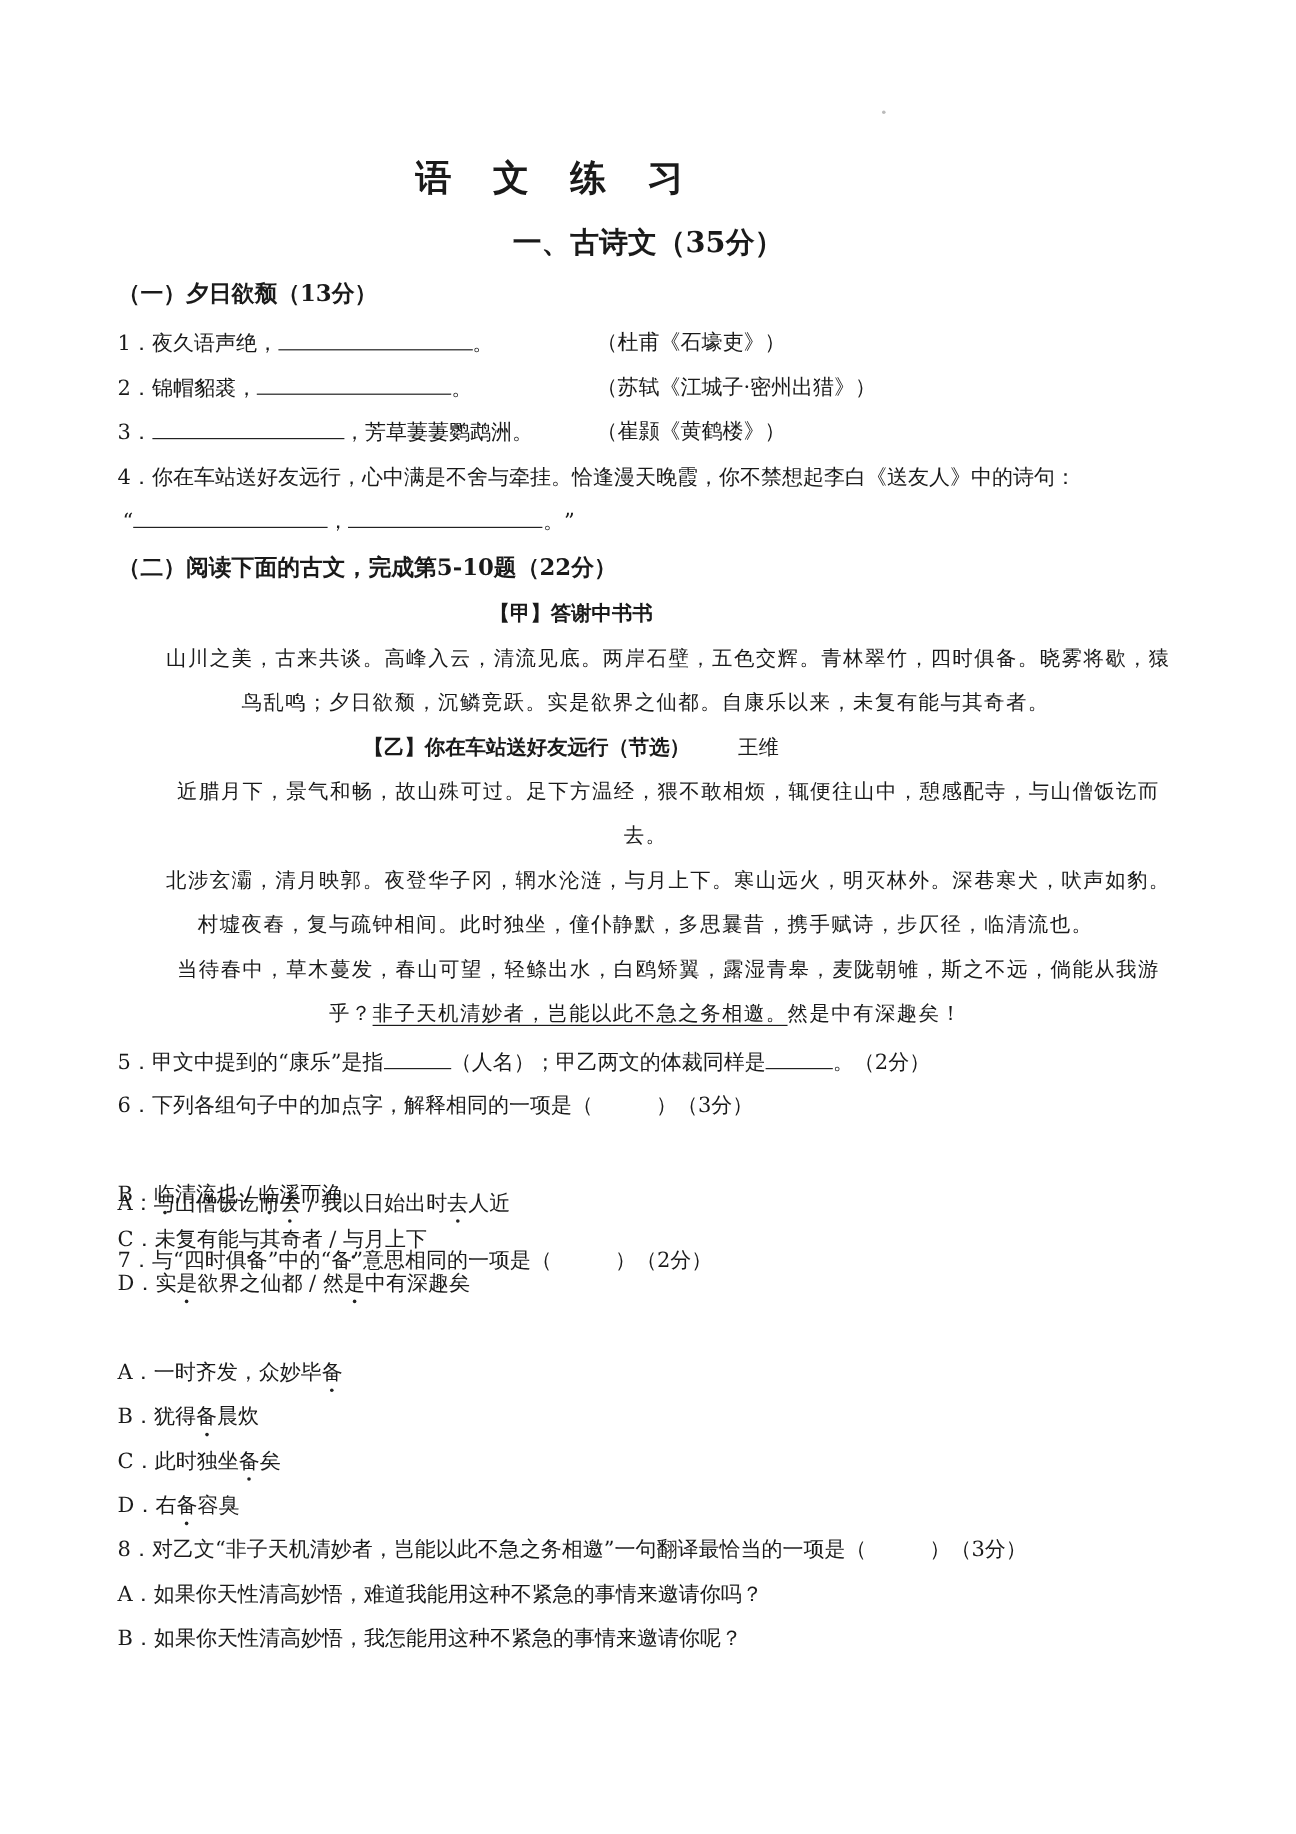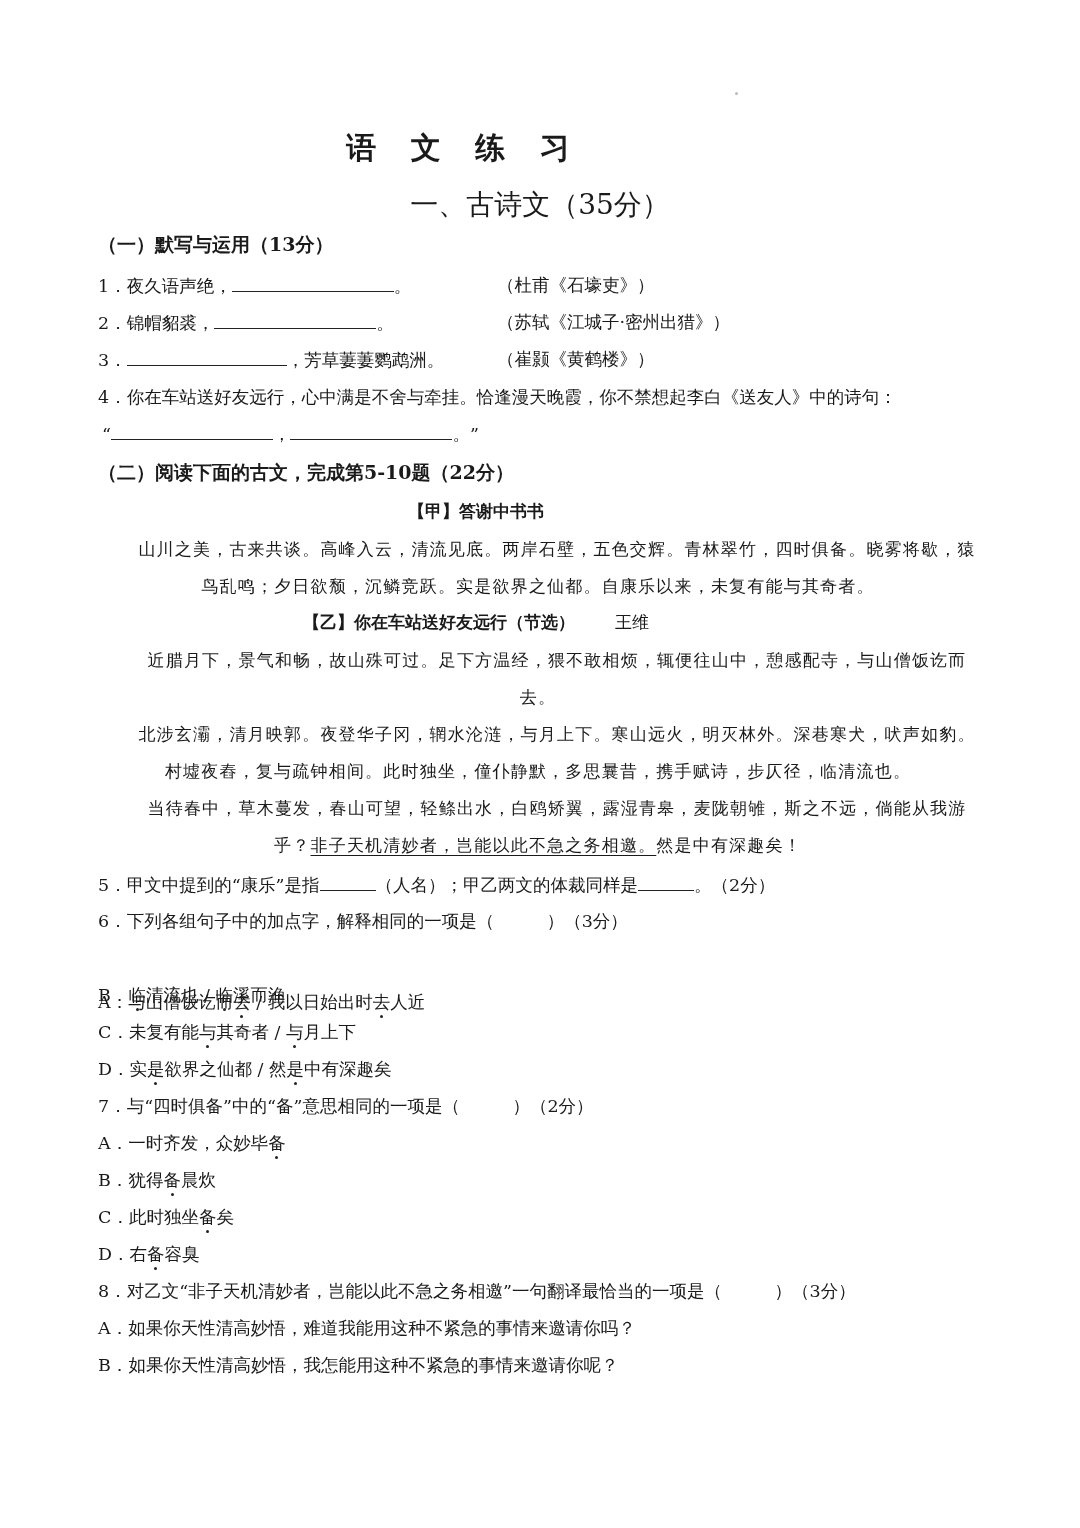--- a/index.html
+++ b/index.html
@@ -1,21 +1,21 @@
 <!DOCTYPE html>
 <html><head>
 <meta charset="utf-8">
 <style>
   html, body { margin: 0; padding: 0; background: #ffffff; }
   body { width: 1080px; height: 1528px; position: relative; overflow: hidden;
          font-family: "DejaVu Serif", "Liberation Serif", serif; color: #1a1a1a; }
   .page { position: absolute; left: 0; top: 0; width: 1080px; height: 1528px; }
   .abs { position: absolute; white-space: nowrap; }
   .title { left: 0; width: 928px; top: 128px; text-align: center; font-size: 30px; font-weight: bold; letter-spacing: 12px; }
-  .section { left: 0; width: 1080px; top: 186px; text-align: center; font-size: 28px; font-weight: normal; }
+  .section { left: 0; width: 1080px; top: 186px; text-align: center; font-size: 24px; font-weight: bold; }
   .subhead { font-size: 19px; font-weight: bold; left: 98px; }
   .line { font-size: 17.5px; left: 98px; }
   .source { font-size: 17.5px; }
   .blank { display: inline-block; border-bottom: 1.3px solid #222; height: 18px; vertical-align: baseline; }
   .passage-title { left: 0; width: 952px; text-align: center; font-size: 17px; font-weight: bold; font-family: "DejaVu Sans", "Liberation Sans", sans-serif; }
   .passage-title .author { font-weight: normal; margin-left: 40px; }
   .para { font-size: 17px; left: 98px; width: 880px; white-space: normal; line-height: 37px; letter-spacing: 1.2px; font-family: "DejaVu Sans", "Liberation Sans", sans-serif; }
   .indent { text-indent: 38px; text-align: center; }
   .ul { text-decoration: underline; text-underline-offset: 4px; }
   .dot { position: relative; }
@@ -24,21 +24,21 @@
 </style>
 </head>
 <body>
 
 <div class="page">
   <div class="abs speck"></div>
 
   <div class="abs title">语 文 练 习</div>
   <div class="abs section">一、古诗文（35分）</div>
 
-  <div class="abs subhead" style="top:232px;">（一）默写与运用（13分）</div>
+  <div class="abs subhead" style="top:232px;">（一）夕日欲颓（13分）</div>
 
   <div class="abs line" style="top:273px;">
     <span>1．</span><span>夜久语声绝，</span><span class="blank" style="width:162px;"></span><span>。</span>
   </div>
   <div class="abs source" style="top:273px;left:497px;">（杜甫《石壕吏》）</div>
 
   <div class="abs line" style="top:310px;">
     <span>2．</span><span>锦帽貂裘，</span><span class="blank" style="width:162px;"></span><span>。</span>
   </div>
   <div class="abs source" style="top:310px;left:497px;">（苏轼《江城子·密州出猎》）</div>
@@ -78,21 +78,21 @@
   <div class="abs line" style="top:983px;">
     <span>B．</span><span></span><span class="dot">临</span><span>清流也</span><span> / </span><span></span><span class="dot">临</span><span>溪而渔</span>
   </div>
   <div class="abs line" style="top:1020px;">
     <span>C．</span><span>未复有能</span><span class="dot">与</span><span>其奇者</span><span> / </span><span></span><span class="dot">与</span><span>月上下</span>
   </div>
   <div class="abs line" style="top:1057px;">
     <span>D．</span><span>实</span><span class="dot">是</span><span>欲界之仙都</span><span> / </span><span>然</span><span class="dot">是</span><span>中有深趣矣</span>
   </div>
 
-  <div class="abs line" style="top:1094px;">7．与“四时俱备”中的“备”意思相同的一项是（　　　）（2分）</div>
+  <div class="abs line" style="top:1038px;">7．与“四时俱备”中的“备”意思相同的一项是（　　　）（2分）</div>
   <div class="abs line" style="top:1131px;">
     <span>A．</span><span>一时齐发，众妙毕</span><span class="dot">备</span><span></span>
   </div>
   <div class="abs line" style="top:1168px;">
     <span>B．</span><span>犹得</span><span class="dot">备</span><span>晨炊</span>
   </div>
   <div class="abs line" style="top:1205px;">
     <span>C．</span><span>此时独坐</span><span class="dot">备</span><span>矣</span>
   </div>
   <div class="abs line" style="top:1242px;">

